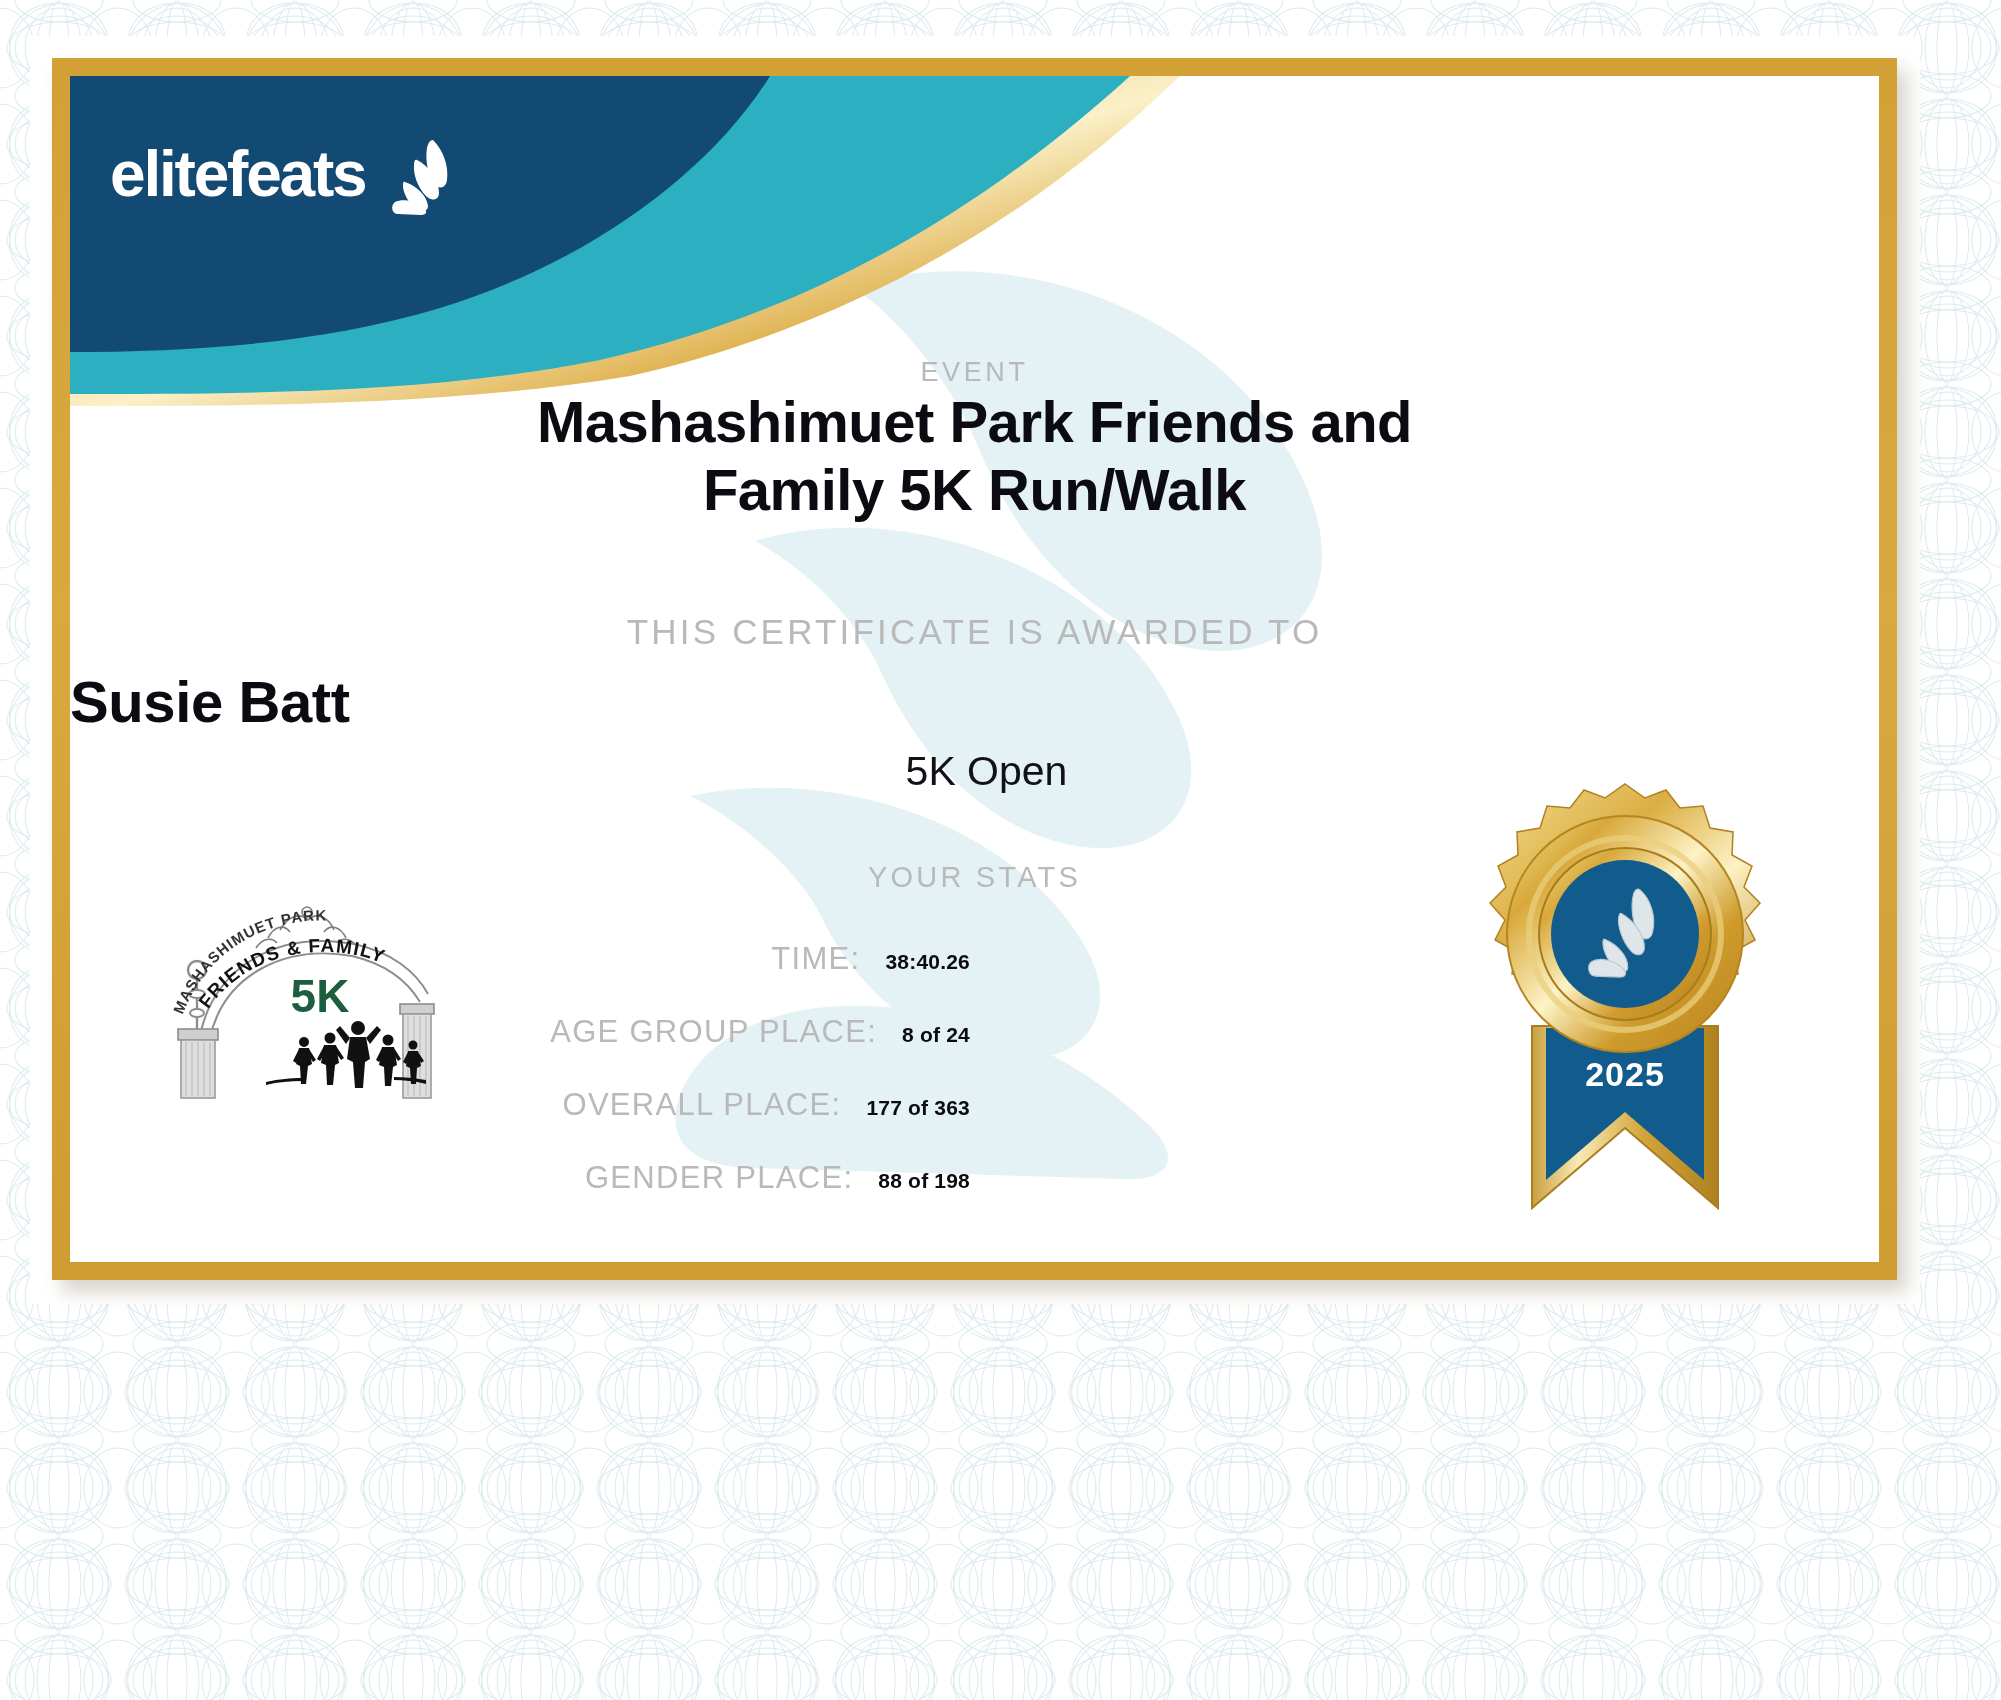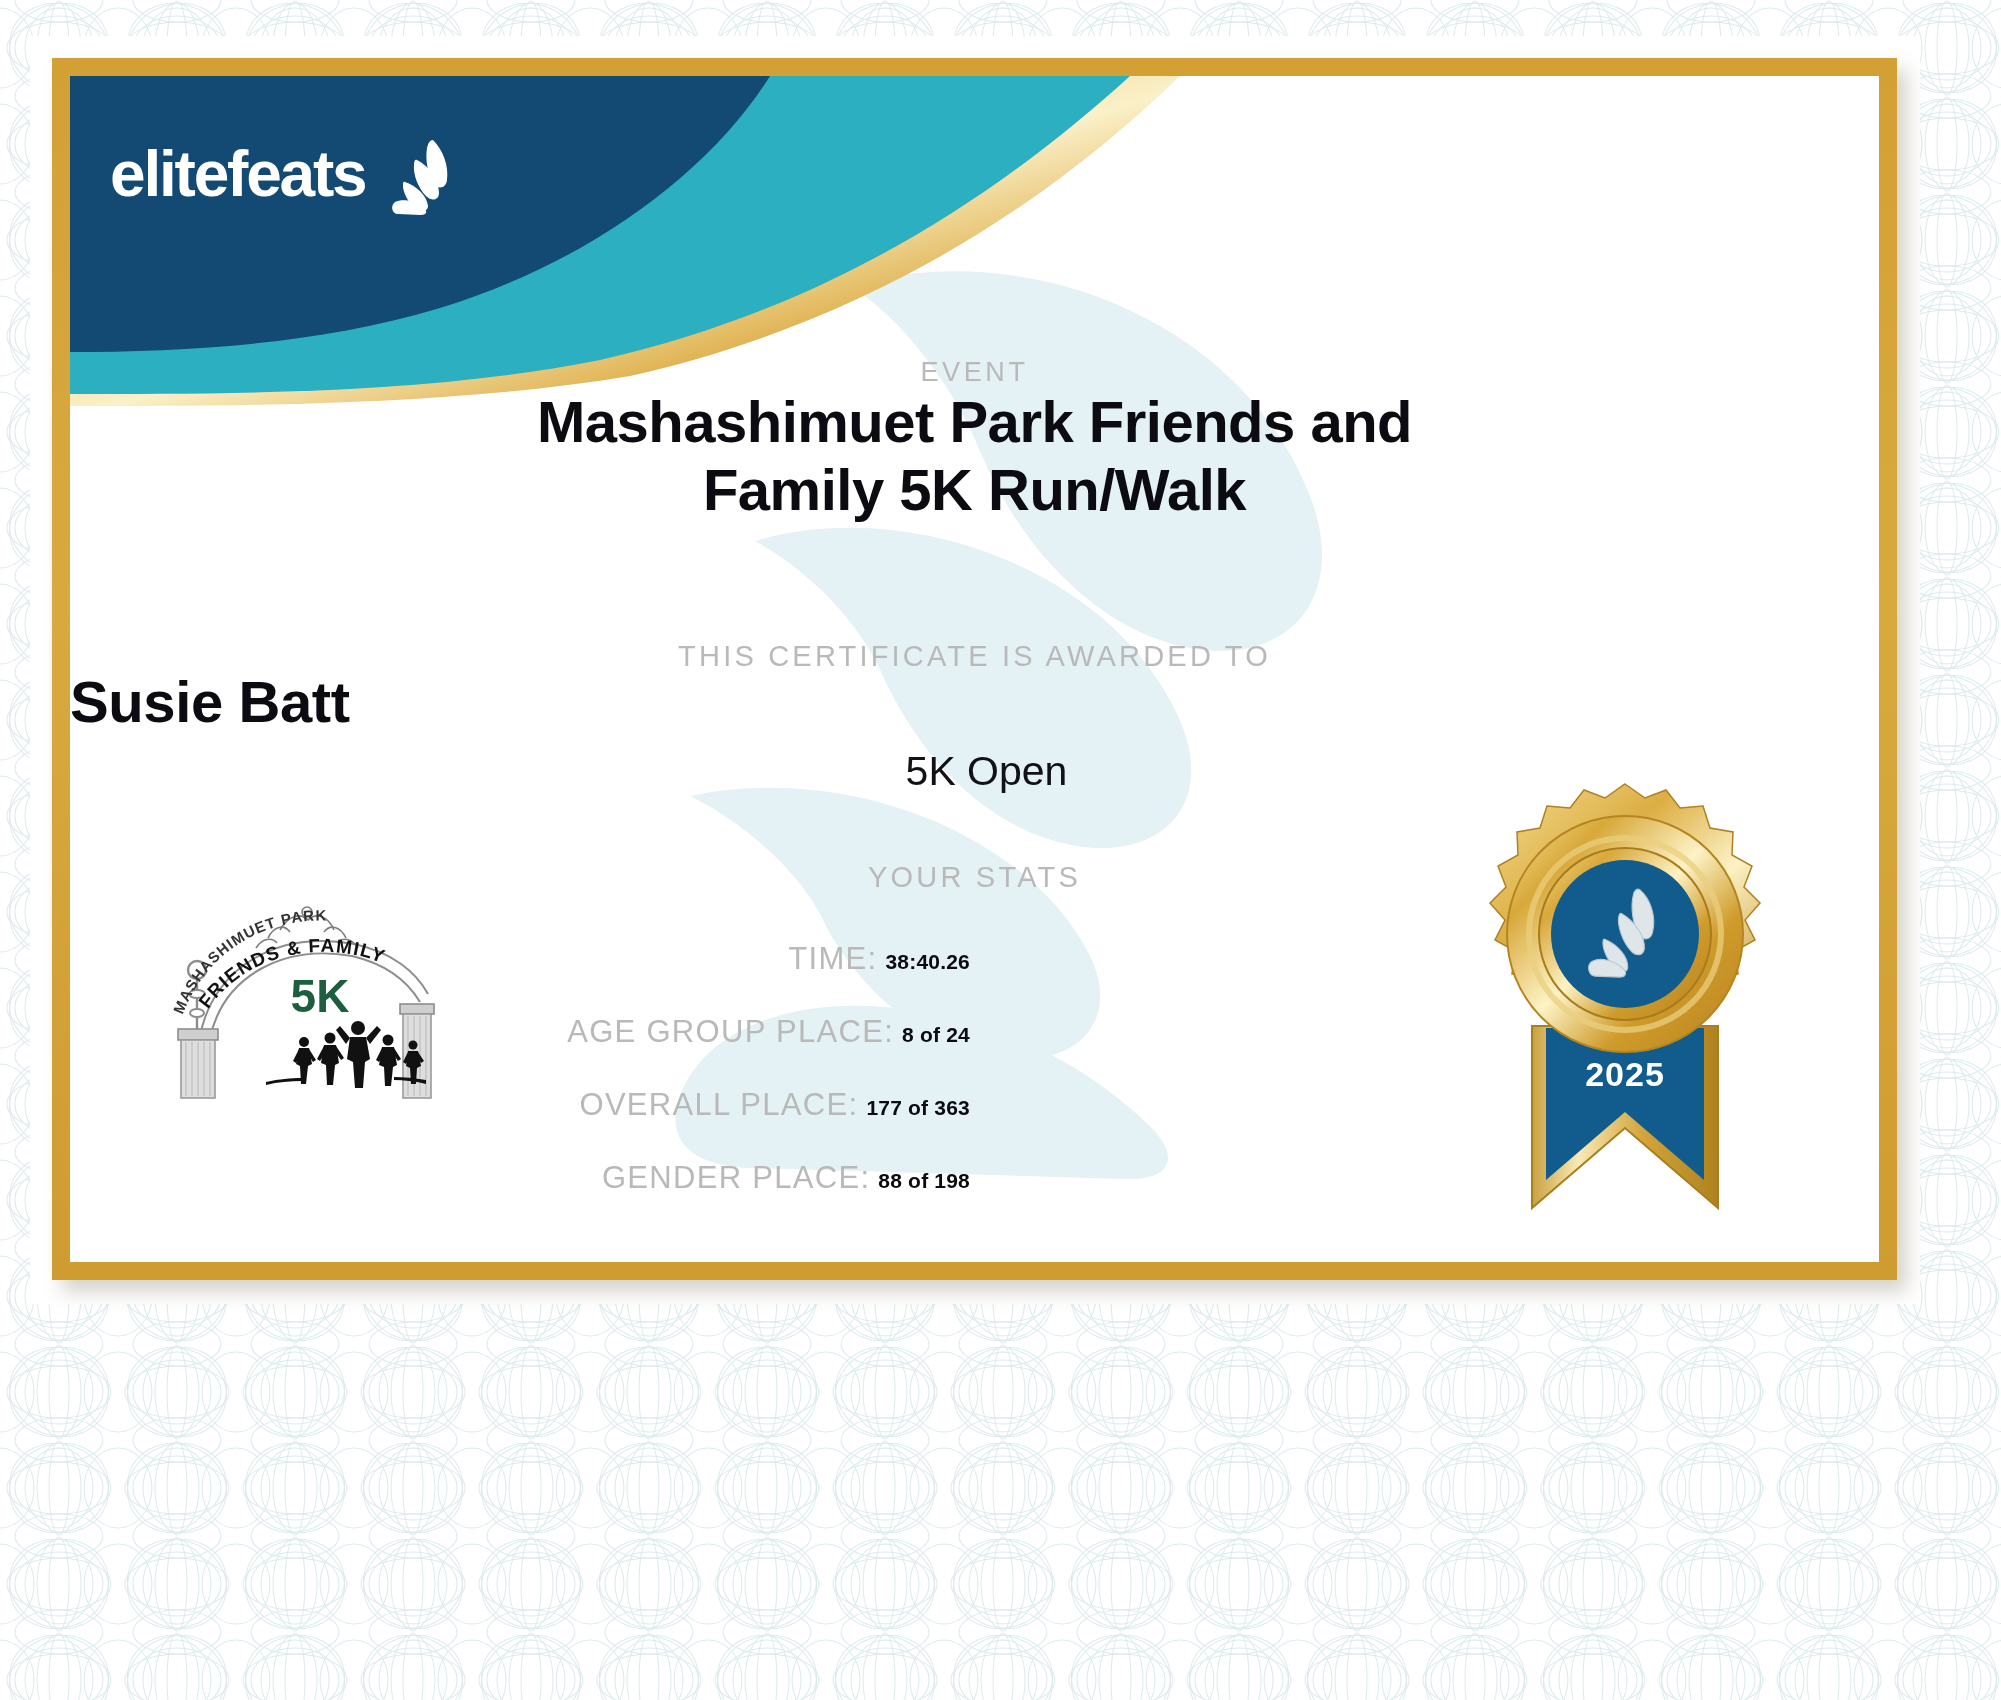--- a/index.html
+++ b/index.html
@@ -56,39 +56,39 @@
     font-size:27px;letter-spacing:3.6px;font-weight:400;
   }
   #event-kicker{position:absolute;left:0;right:0;top:281px;}
   #event-title{
     position:absolute;left:50%;transform:translateX(-50%);
     top:312px;width:1020px;
     text-align:center;color:#0b0b11;
     font-size:58px;font-weight:700;line-height:1.18;
     letter-spacing:-0.5px;
   }
-  #awarded-kicker{position:absolute;left:0;right:0;top:564px;font-size:29px;letter-spacing:3.2px;}
+  #awarded-kicker{position:absolute;left:0;right:0;top:536px;font-size:35px;letter-spacing:3.2px;}
   #recipient-name{
     position:absolute;left:0;right:0;top:592px;
     color:#0b0b11;
     font-size:58px;font-weight:700;letter-spacing:-0.4px;
   }
   #recipient-division{
     position:absolute;left:0;right:0;top:672px;
     text-align:center;color:#111118;
     font-size:41px;font-weight:400;margin-left:24px;
   }
   #stats-kicker{position:absolute;left:0;right:0;top:785px;font-size:29px;letter-spacing:3.2px;}
 
   #stats-list{
     position:absolute;left:330px;top:865px;width:570px;
   }
   .stat-row{
     display:flex;justify-content:flex-end;align-items:baseline;
-    gap:8px;margin-bottom:37px;white-space:nowrap;
+    gap:25px;margin-bottom:37px;white-space:nowrap;
   }
   .stat-label{color:#b9b9b9;font-size:31px;letter-spacing:1.3px;font-weight:400;}
   .stat-value{color:#0b0b11;font-size:21px;font-weight:700;letter-spacing:.2px;}
 
   
   #race-logo{position:absolute;left:78px;top:810px;width:290px;height:215px;z-index:6;}
 
   
   #medal{position:absolute;left:1390px;top:700px;width:330px;height:500px;z-index:6;}
   #finisher-caption{

